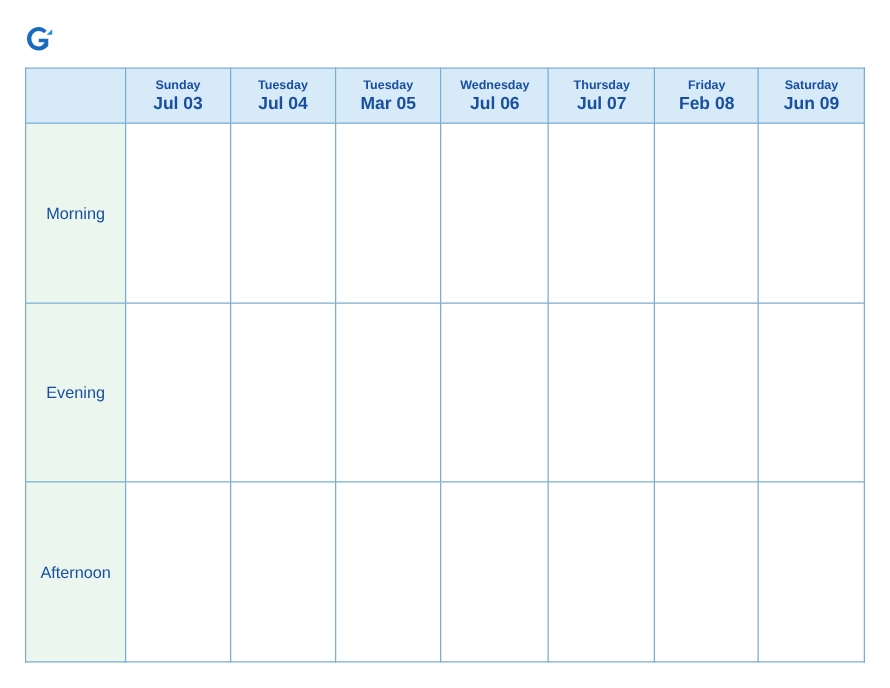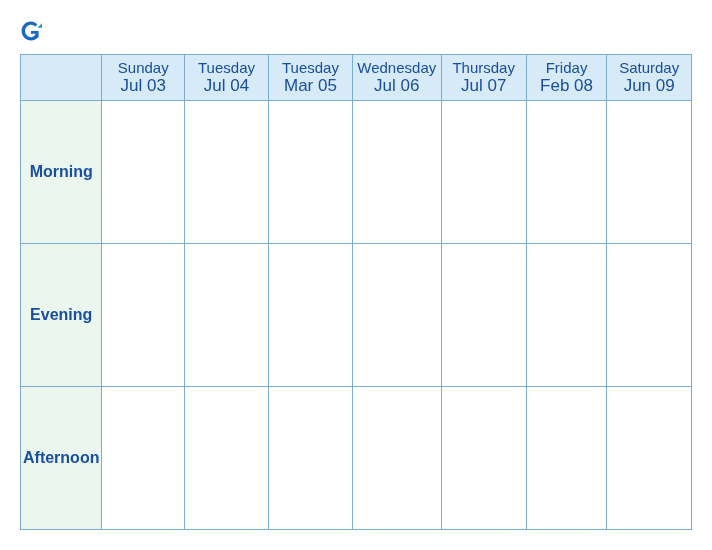--- a/index.html
+++ b/index.html
@@ -94,38 +94,38 @@
     .calendar-table thead tr th {
       background: #d6eaf8;
       color: #1a4fa0;
       font-size: 11px;
       font-weight: bold;
       height: 44px;
     }
 
     .day-header-name {
       display: block;
-      font-size: 15px;
-      font-weight: normal;
+      font-size: 10px;
+      font-weight: bold;
       color: #1a4fa0;
     }
 
     .day-header-date {
       display: block;
-      font-size: 17px;
-      font-weight: normal;
+      font-size: 14px;
+      font-weight: bold;
       color: #1a4fa0;
     }
 
     
     .row-label {
       background: #eaf6ee;
       color: #1a4fa0;
-      font-size: 16px;
-      font-weight: bold;
+      font-size: 13px;
+      font-weight: normal;
       width: 80px;
       min-width: 80px;
     }
 
     
     .calendar-table tbody tr td.data-cell {
       background: #fff;
       width: 90px;
       height: 90px;
     }

